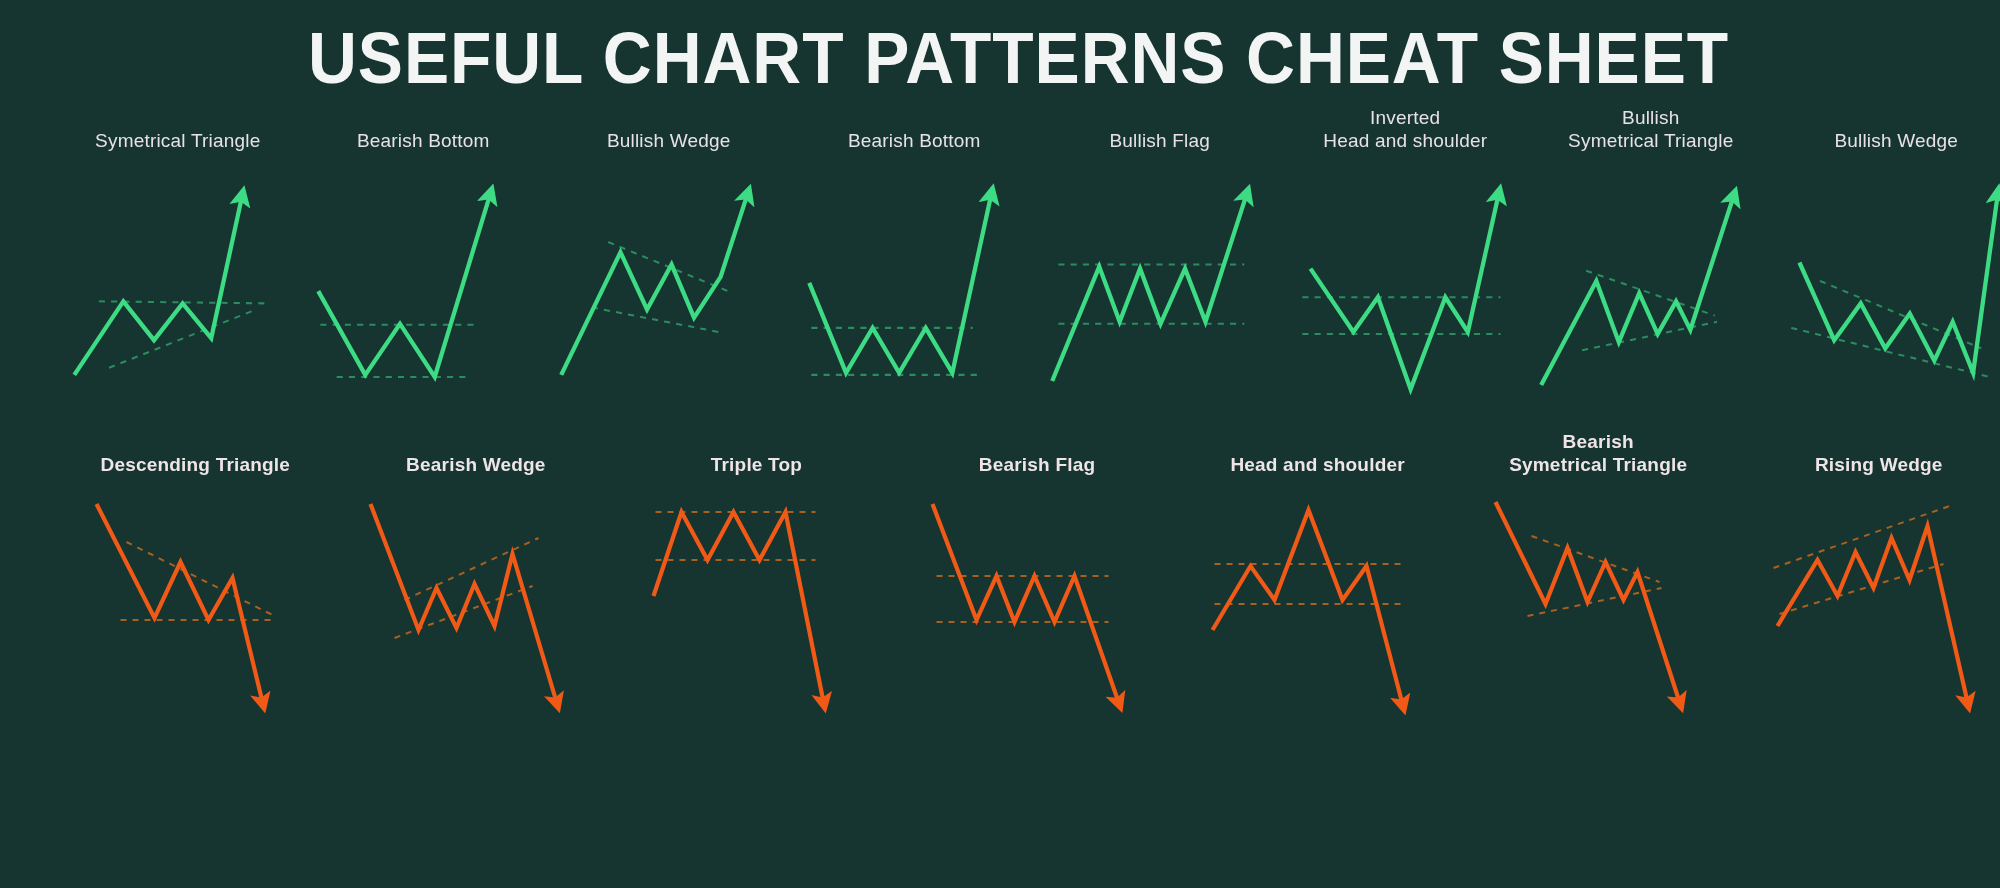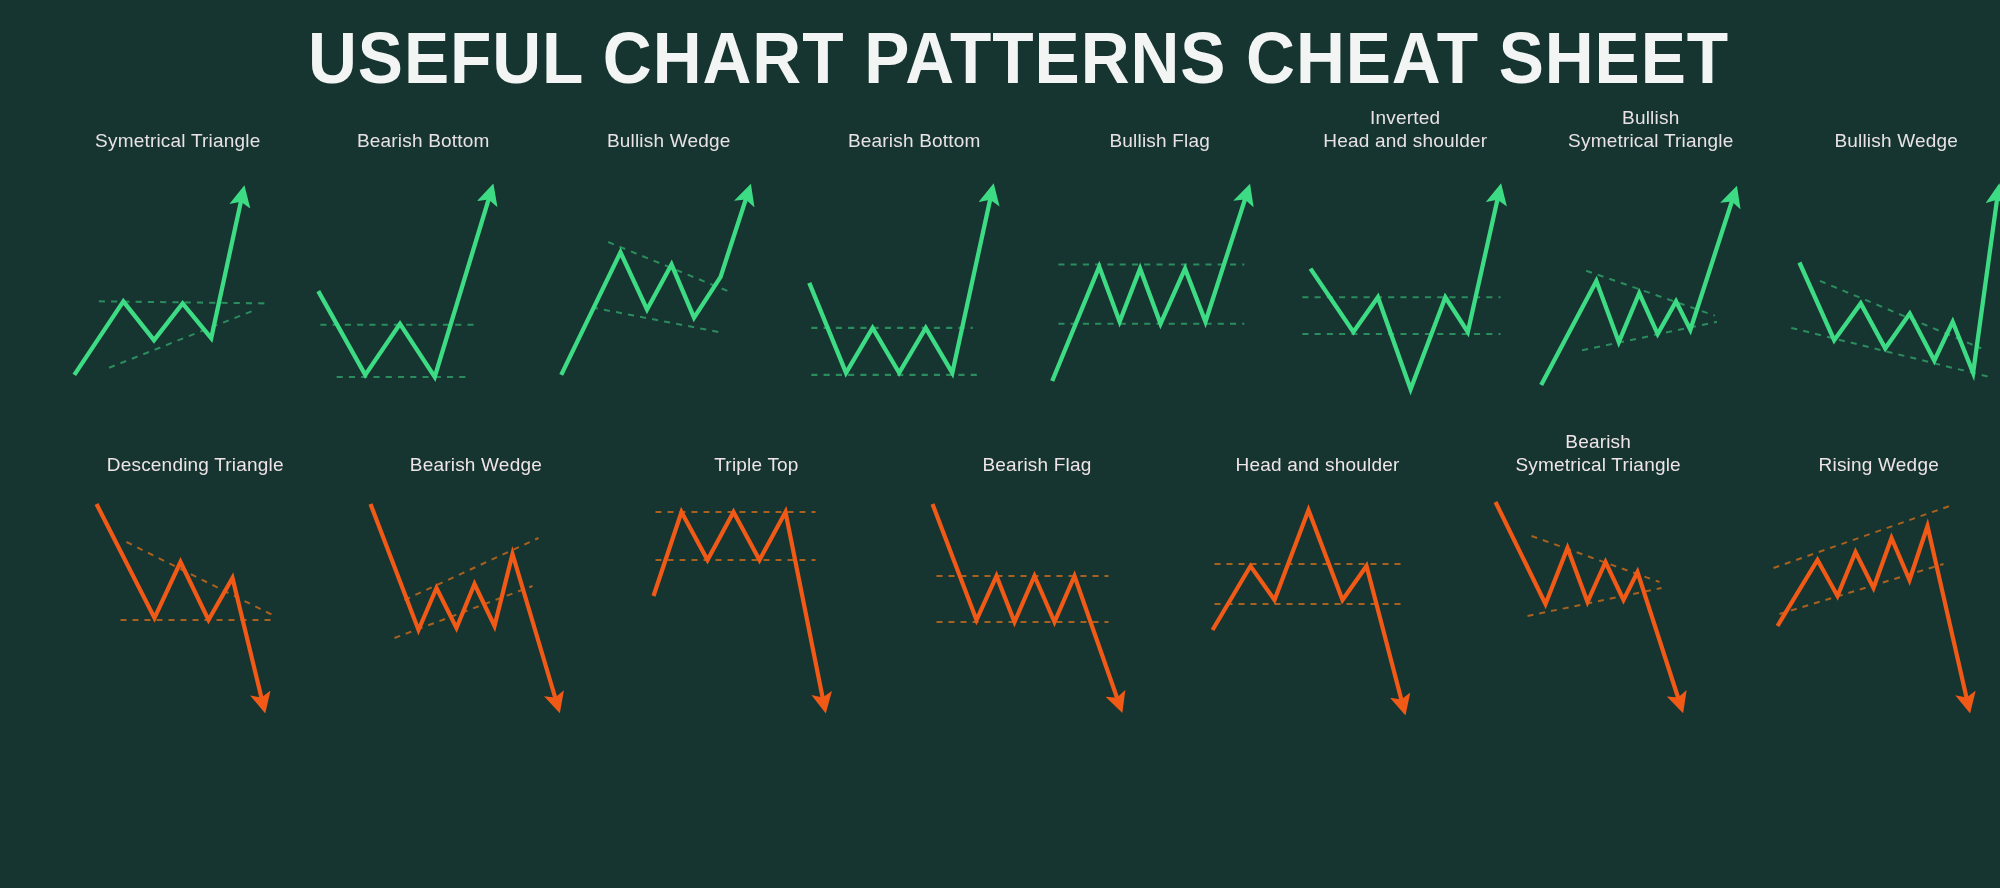--- a/index.html
+++ b/index.html
@@ -64,20 +64,21 @@
     letter-spacing: 0.2px;
     font-weight: 400;
     min-height: 46px;
     display: flex;
     align-items: flex-end;
     justify-content: center;
     margin-bottom: 4px;
   }
   .bearish .pattern-label {
     color: #efe4e7;
+    font-weight: bold;
   }
   .pattern-figure {
     width: 235px;
     height: 260px;
     display: block;
   }
   .bearish .pattern-figure {
     height: 250px;
   }
 </style>

